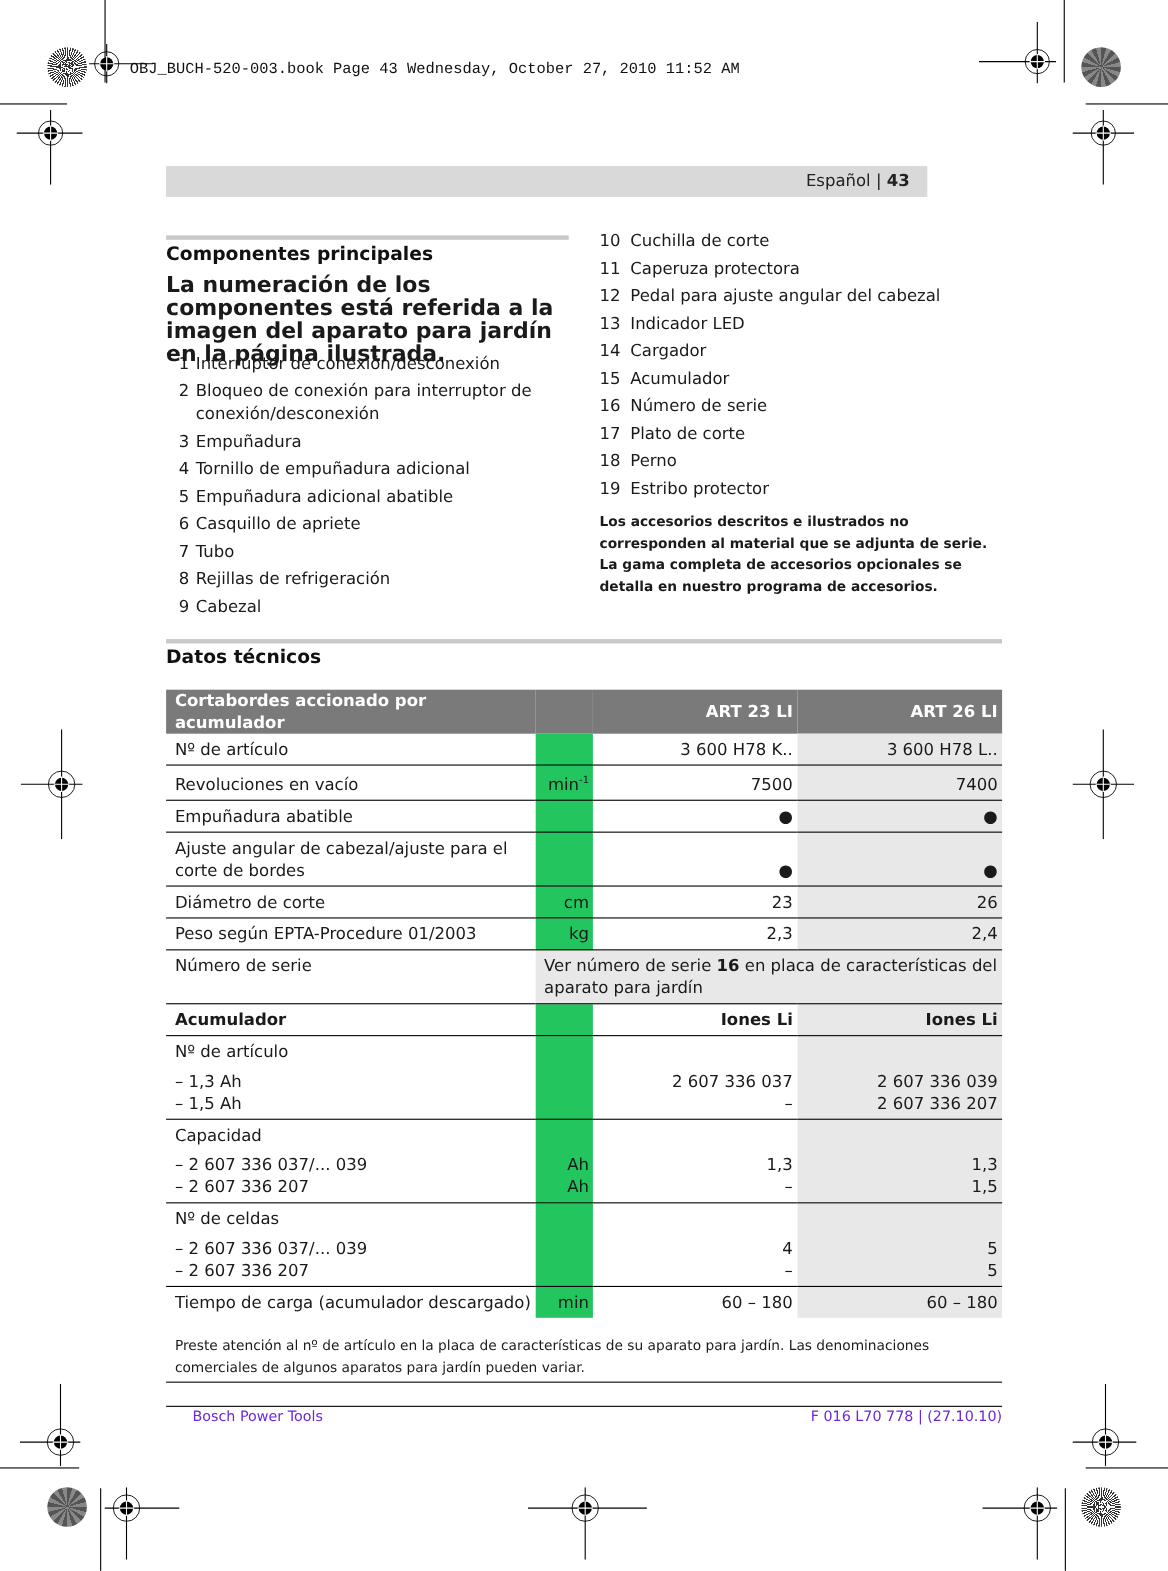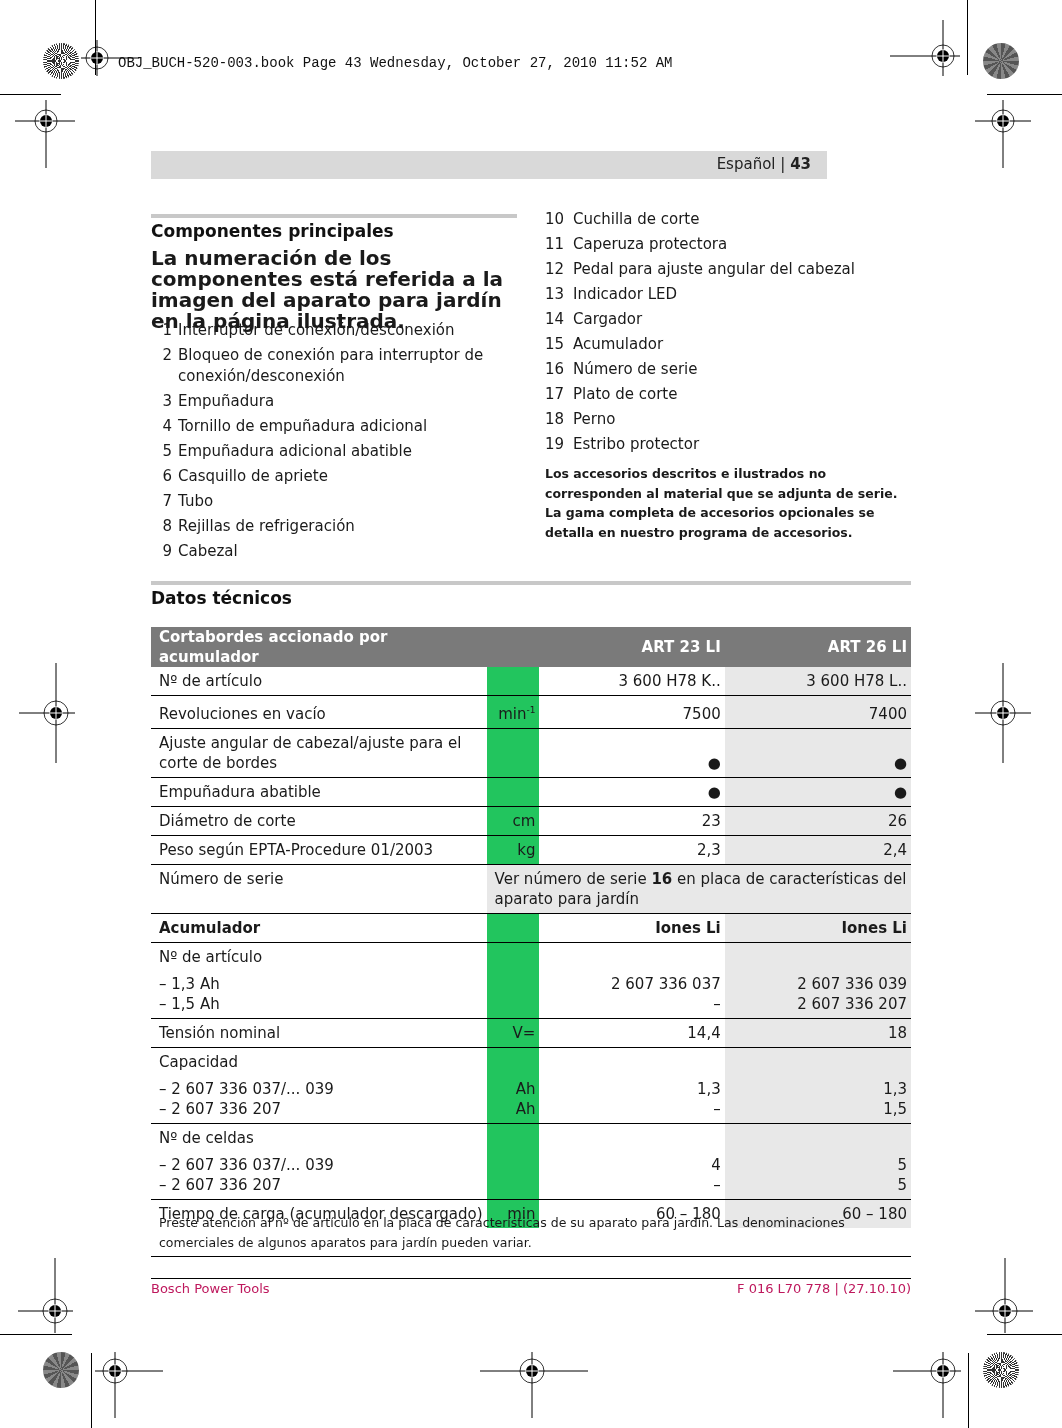--- a/index.html
+++ b/index.html
@@ -2,21 +2,21 @@
 <html><head>
 <meta charset="utf-8">
 <style>
   html, body { margin:0; padding:0; }
   body { width:1062px; height:1428px; position:relative; background:#fff; overflow:hidden;
          font-family:"DejaVu Sans", "Liberation Sans", sans-serif; color:#1a1a1a; }
   .crop-line { position:absolute; background:#000; }
   .reg { position:absolute; width:32px; height:32px; }
   .rosette { position:absolute; width:36px; height:36px; border-radius:50%; }
   .slug { position:absolute; left:118px; top:55px; font-family:Liberation Mono, monospace; font-size:14px; color:#111; white-space:nowrap; }
-  .header-bar { position:absolute; left:151px; top:151px; width:676px; height:28px; background:#d9d9d9; }
+  .header-bar { position:absolute; left:151px; top:151px; width:676px; height:28px; background:#d9d9d9;padding-left:16px; }
   .header-text { position:absolute; right:16px; top:4px; font-size:15px; color:#222; }
   .header-text b { font-weight:bold; }
   .rule-grey { position:absolute; height:4px; background:#c8c8c8; }
   h2 { margin:0; font-size:17px; font-weight:bold; position:absolute; color:#111; }
   .para { position:absolute; font-size:20px; line-height:21px;font-weight:bold; }
   .list { position:absolute; font-size:15px; line-height:21px; }
   .list .li { display:flex; margin-bottom:4px; }
   .list .num { font-weight:normal; text-align:right; flex:0 0 auto; margin-right:6px; }
   .list.left .num { width:21px; }
   .list.right .num { width:22px; text-align:left; }
@@ -30,21 +30,21 @@
   table.tech td.lbl { width:313px; }
   table.tech tr.row td { border-top:1px solid #000; padding-top:4px; padding-bottom:4px; }
   table.tech tr.row.first td { border-top:none; }
   table.tech tr.head td.c2, table.tech tr.head td.unit { background:#7a7a7a; }
   table.tech td.span { background:#e8e8e8; }
   table.tech tr.sub td { font-weight:bold; }
   .multi div { line-height:20px; }
   .gap { height:7px; }
   .fn { position:absolute; left:159px; top:1213px; width:750px; font-size:12.5px; line-height:20px; }
   .hr { position:absolute; height:1px; background:#000; }
-  .footer { position:absolute; font-size:13px; color:#be185d; }
+  .footer { position:absolute; font-size:13px; color:#6d28d9;margin-left:24px; }
   sup { font-size:9px; }
 </style>
 </head>
 <body>
 
 <div class="crop-line" style="left:95px;top:0;width:1px;height:75px;"></div>
 <div class="crop-line" style="left:967px;top:0;width:1px;height:75px;"></div>
 <div class="crop-line" style="left:0;top:94px;width:61px;height:1px;"></div>
 <div class="crop-line" style="left:987px;top:94px;width:75px;height:1px;"></div>
 <div class="crop-line" style="left:0;top:1334px;width:72px;height:1px;"></div>
@@ -261,29 +261,29 @@
     <td class="c1">3 600 H78 K..</td>
     <td class="c2">3 600 H78 L..</td>
   </tr>
   <tr class="row">
     <td class="lbl">Revoluciones en vacío</td>
     <td class="unit"><span>min</span><sup>-1</sup></td>
     <td class="c1">7500</td>
     <td class="c2">7400</td>
   </tr>
   <tr class="row">
+    <td class="lbl">Empuñadura abatible</td>
+    <td class="unit"></td>
+    <td class="c1">●</td>
+    <td class="c2">●</td>
+  </tr>
+  <tr class="row">
     <td class="lbl">
           <span style="display:block;width:320px">Ajuste angular de cabezal/ajuste para el corte de bordes</span>
         </td>
-    <td class="unit"></td>
-    <td class="c1">●</td>
-    <td class="c2">●</td>
-  </tr>
-  <tr class="row">
-    <td class="lbl">Empuñadura abatible</td>
     <td class="unit"></td>
     <td class="c1">●</td>
     <td class="c2">●</td>
   </tr>
   <tr class="row">
     <td class="lbl">Diámetro de corte</td>
     <td class="unit">cm</td>
     <td class="c1">23</td>
     <td class="c2">26</td>
   </tr>
@@ -312,26 +312,20 @@
     </td>
     <td class="unit"></td>
     <td class="c1 multi">
           <div>2 607 336 037</div>
           <div>–</div>
         </td>
     <td class="c2 multi">
           <div>2 607 336 039</div>
           <div>2 607 336 207</div>
         </td>
-  </tr>
-  <tr class="row">
-    <td class="lbl">Tensión nominal</td>
-    <td class="unit">V=</td>
-    <td class="c1">14,4</td>
-    <td class="c2">18</td>
   </tr>
   <tr class="row">
     <td class="lbl multi">
       <div>Capacidad</div>
           <div class="gap"></div>
       <div>– 2 607 336 037/... 039</div>
       <div>– 2 607 336 207</div>
     </td>
     <td class="unit multi">
           <div>Ah</div>

